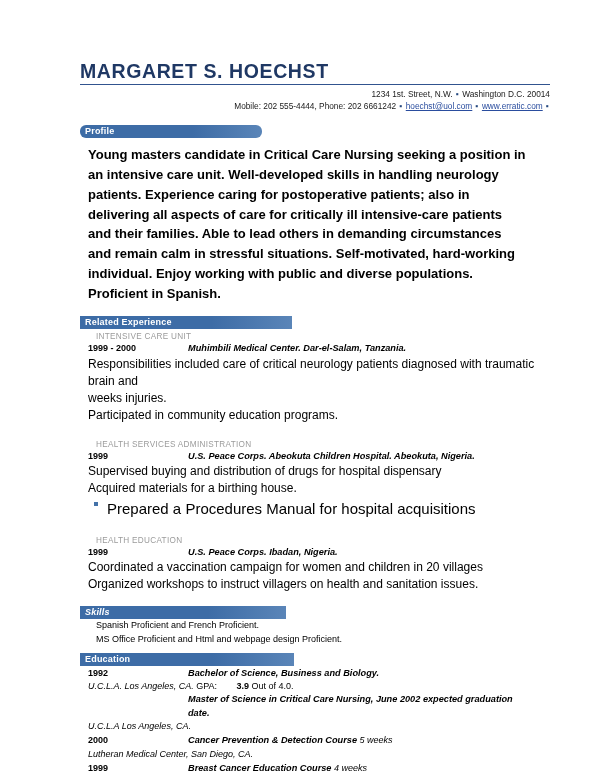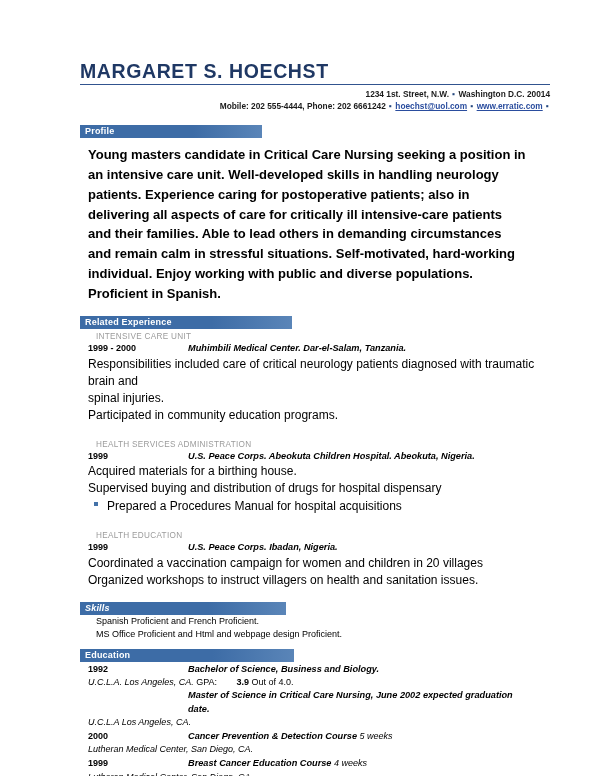--- a/index.html
+++ b/index.html
@@ -33,21 +33,21 @@
     line-height: 1.15;
   }
   .name-rule {
     border-top: 1.4px solid #31538f;
     margin: 0 0 3px 30px;
     height: 0;
   }
   .contact {
     text-align: right;
     font-size: 8.3px;
-    font-weight: bold;
+    font-weight: normal;
     line-height: 1.45;
     color: #1a1a1a;
     margin-right: 0px;
   }
   .contact .sep {
     color: #24477e;
     padding: 0 1px;
   }
   .contact a, .contact .link {
     color: #2a4d9e;
@@ -61,21 +61,21 @@
     line-height: 13px;
     color: #ffffff;
     font-size: 9px;
     font-weight: bold;
     padding-left: 5px;
     box-sizing: border-box;
     background: linear-gradient(to right, #3d6ca6 0%, #3d6ca6 62%, #5a85b8 100%);
     border-top: 1px solid #2d5party;
     letter-spacing: 0.2px;
   }
-  .sec-bar.w-profile { width: 182px; }
+  .sec-bar.w-profile { width: 182px; border-radius: 6px; }
   .sec-bar.w-related { width: 212px; }
   .sec-bar.w-skills  { width: 206px; font-style: italic; }
   .sec-bar.w-edu     { width: 214px; }
 
   
   .body-col {
     margin-left: 38px;
   }
   .profile-text {
     font-size: 13px;
@@ -108,21 +108,21 @@
     font-weight: bold;
     font-style: italic;
     font-size: 9.2px;
   }
   .detail {
     font-size: 12px;
     line-height: 1.42;
     margin-left: 0px;
   }
   .bullet-line {
-    font-size: 12px;
+    font-size: 15px;
     line-height: 1.42;
     display: flex;
     align-items: flex-start;
     margin-top: 1px;
   }
   .sq-bullet {
     width: 4px;
     height: 4px;
     background: #4472a8;
     display: inline-block;
@@ -212,34 +212,34 @@
   <div class="sec-bar w-related">Related Experience</div>
   <div class="body-col">
 
     <div>
       <div class="subhead">INTENSIVE CARE UNIT</div>
       <div class="entry-line">
         <span class="entry-date">1999 - 2000</span>
         <span class="entry-org">Muhimbili Medical Center. Dar-el-Salam, Tanzania.</span>
       </div>
       <div class="detail">Responsibilities included care of critical neurology patients diagnosed with traumatic brain and</div>
-      <div class="detail">spinal injuries.</div>
+      <div class="detail">weeks injuries.</div>
       <div class="detail">Participated in community education programs.</div>
     </div>
 
     <div class="gap-sm"></div>
 
     <div>
       <div class="subhead">HEALTH SERVICES ADMINISTRATION</div>
       <div class="entry-line">
         <span class="entry-date">1999</span>
         <span class="entry-org">U.S. Peace Corps. Abeokuta Children Hospital. Abeokuta, Nigeria.</span>
       </div>
+      <div class="detail">Supervised buying and distribution of drugs for hospital dispensary</div>
       <div class="detail">Acquired materials  for a birthing house.</div>
-      <div class="detail">Supervised buying and distribution of drugs for hospital dispensary</div>
       <div class="bullet-line">
         <span class="sq-bullet"></span>
         <span>Prepared a Procedures Manual for hospital acquisitions</span>
       </div>
     </div>
 
     <div class="gap-sm"></div>
 
     <div>
       <div class="subhead">HEALTH EDUCATION</div>

